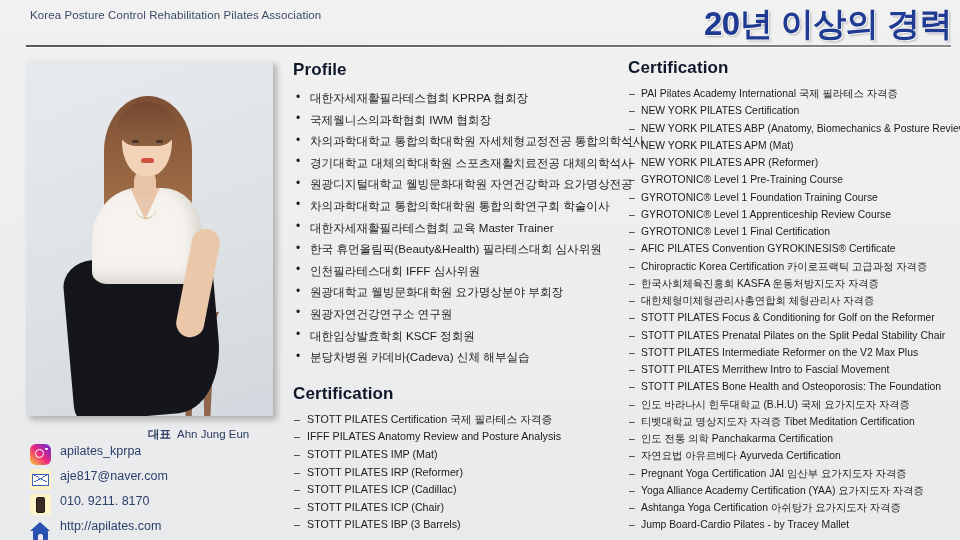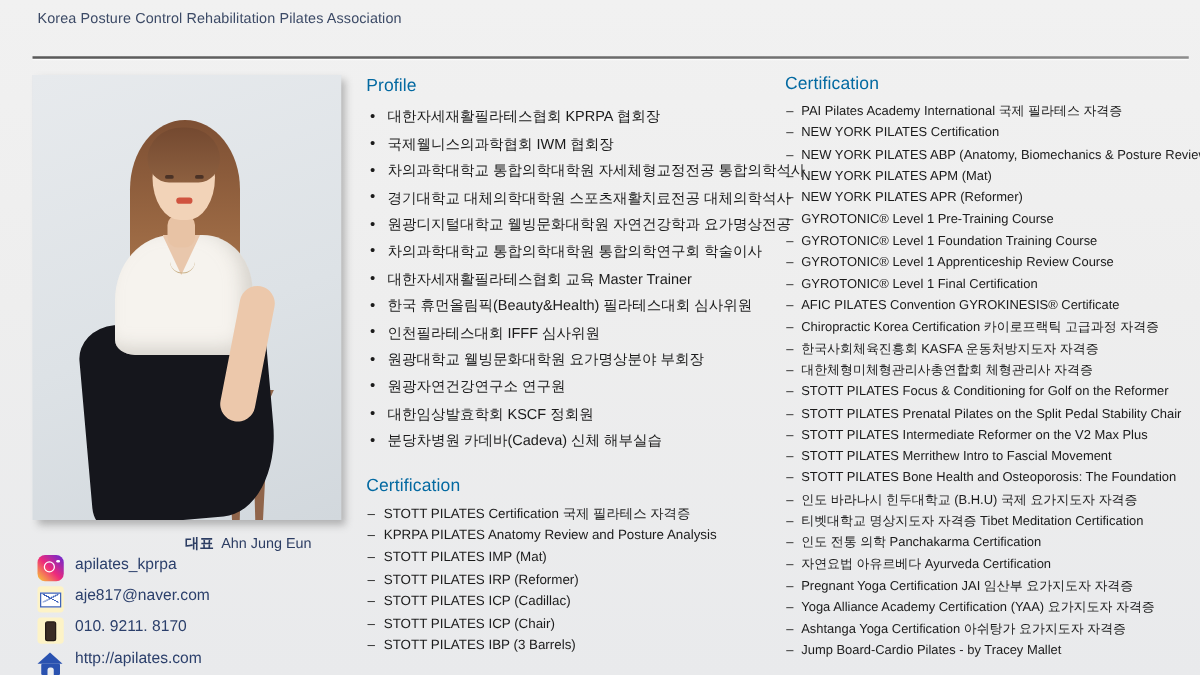--- a/index.html
+++ b/index.html
@@ -313,23 +313,23 @@
   }
 
   
   .col {
     position: absolute;
   }
   .col-mid { left: 277px; top: 60px; width: 325px; }
   .col-right { left: 612px; top: 58px; width: 344px; }
 
   .sec-title {
-    font-size: 14px;
-    font-weight: normal;
-    color: #0369a1;
+    font-size: 17px;
+    font-weight: bold;
+    color: #0f172a;
     margin: 0 0 7px 0;
     letter-spacing: .1px;
   }
   .sec-title.second { margin-top: 16px; }
 
   ul.bullets, ul.dashes {
     list-style: none;
     margin: 0;
     padding: 0;
   }
@@ -366,20 +366,21 @@
   }
   .col-mid ul.dashes li { font-size: 10.7px; line-height: 17.6px; padding-left: 14px; }
   .col-right ul.dashes li { font-size: 10.35px; line-height: 17.25px; }
 </style>
 </head>
 <body>
 
 <div id="slide">
 
   <div class="assoc-name">Korea Posture Control Rehabilitation Pilates Association</div>
+  <div class="headline">20년 이상의 경력</div>
   <div class="header-rule"></div>
 
   <div class="photo-frame">
     <div class="photo-bg"></div>
     <div class="fig-stool"></div>
     <div class="fig-pants"></div>
     <div class="fig-hair-back"></div>
     <div class="fig-top"></div>
     <div class="fig-neckline"></div>
     <div class="fig-necklace"></div>
@@ -431,21 +432,21 @@
         <li>인천필라테스대회 IFFF 심사위원</li>
         <li>원광대학교 웰빙문화대학원 요가명상분야 부회장</li>
         <li>원광자연건강연구소 연구원</li>
         <li>대한임상발효학회 KSCF 정회원</li>
         <li>분당차병원 카데바(Cadeva) 신체 해부실습</li>
       </ul>
 
     <div class="sec-title second">Certification</div>
     <ul class="dashes">
         <li>STOTT PILATES Certification 국제 필라테스 자격증</li>
-        <li>KPRPA PILATES Anatomy Review and Posture Analysis</li>
+        <li>IFFF PILATES Anatomy Review and Posture Analysis</li>
         <li>STOTT PILATES IMP (Mat)</li>
         <li>STOTT PILATES IRP (Reformer)</li>
         <li>STOTT PILATES ICP (Cadillac)</li>
         <li>STOTT PILATES ICP (Chair)</li>
         <li>STOTT PILATES IBP (3 Barrels)</li>
       </ul>
   </div>
 
   <div class="col col-right">
     <div class="sec-title">Certification</div>

